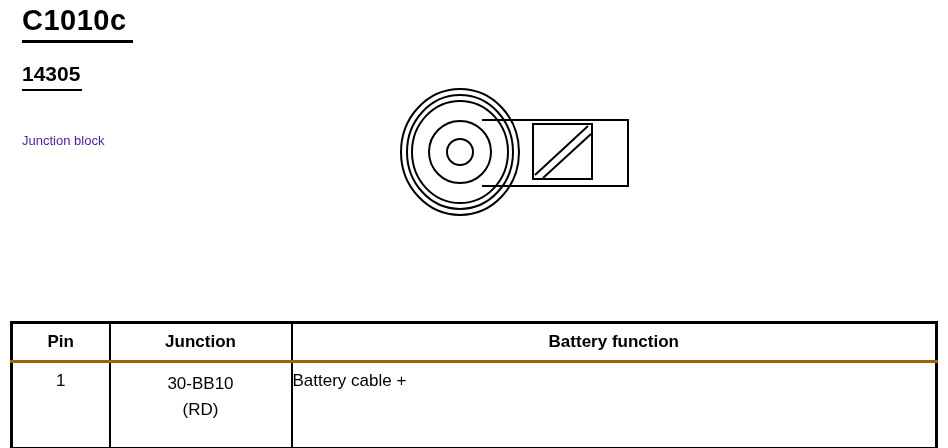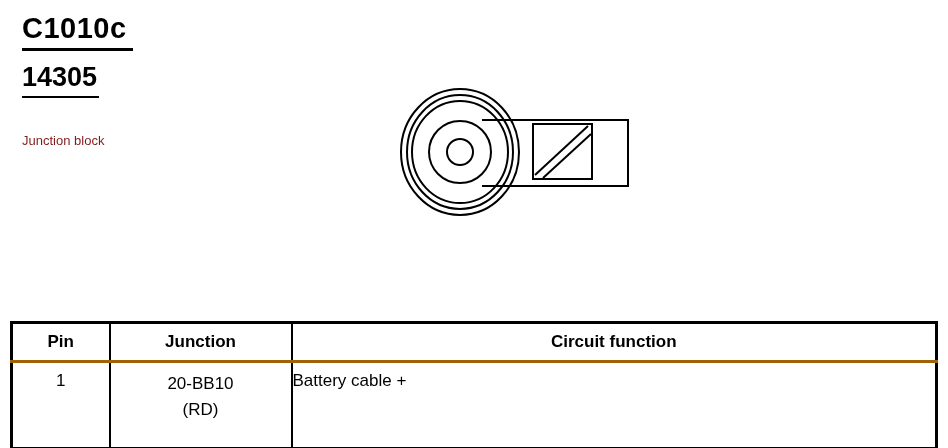--- a/index.html
+++ b/index.html
@@ -14,46 +14,46 @@
     width: 948px;
     height: 448px;
     background: #fff;
     overflow: hidden;
   }
 
   
   .connector-id {
     position: absolute;
     left: 22px;
-    top: 12px;
+    top: 4px;
     font-size: 29px;
     font-weight: bold;
     letter-spacing: 0.5px;
     display: inline-block;
     border-bottom: 3px solid #000;
     padding-bottom: 3px;
     padding-right: 6px;
   }
   .part-number {
     position: absolute;
     left: 22px;
     top: 62px;
-    font-size: 27px;
+    font-size: 21px;
     font-weight: bold;
     display: inline-block;
     border-bottom: 2px solid #000;
     padding-bottom: 3px;
     padding-right: 2px;
   }
   .description {
     position: absolute;
     left: 22px;
     top: 133px;
     font-size: 13px;
-    color: #7f1d1d;
+    color: #4c1d95;
   }
 
   
   .diagram {
     position: absolute;
     left: 396px;
     top: 84px;
     width: 244px;
     height: 140px;
   }
@@ -124,28 +124,28 @@
   <table class="pin-table">
     <colgroup>
       <col class="col-pin">
       <col class="col-circuit">
       <col class="col-function">
     </colgroup>
     <thead>
       <tr>
         <th>Pin</th>
         <th>Junction</th>
-        <th>Circuit function</th>
+        <th>Battery function</th>
       </tr>
     </thead>
     <tbody>
       <tr>
         <td class="cell-pin">1</td>
         <td class="cell-circuit">
-          <div>20-BB10</div>
+          <div>30-BB10</div>
           <div>(RD)</div>
         </td>
         <td class="cell-function">Battery cable +</td>
       </tr>
     </tbody>
   </table>
 
 </div>
 
 </body></html>

